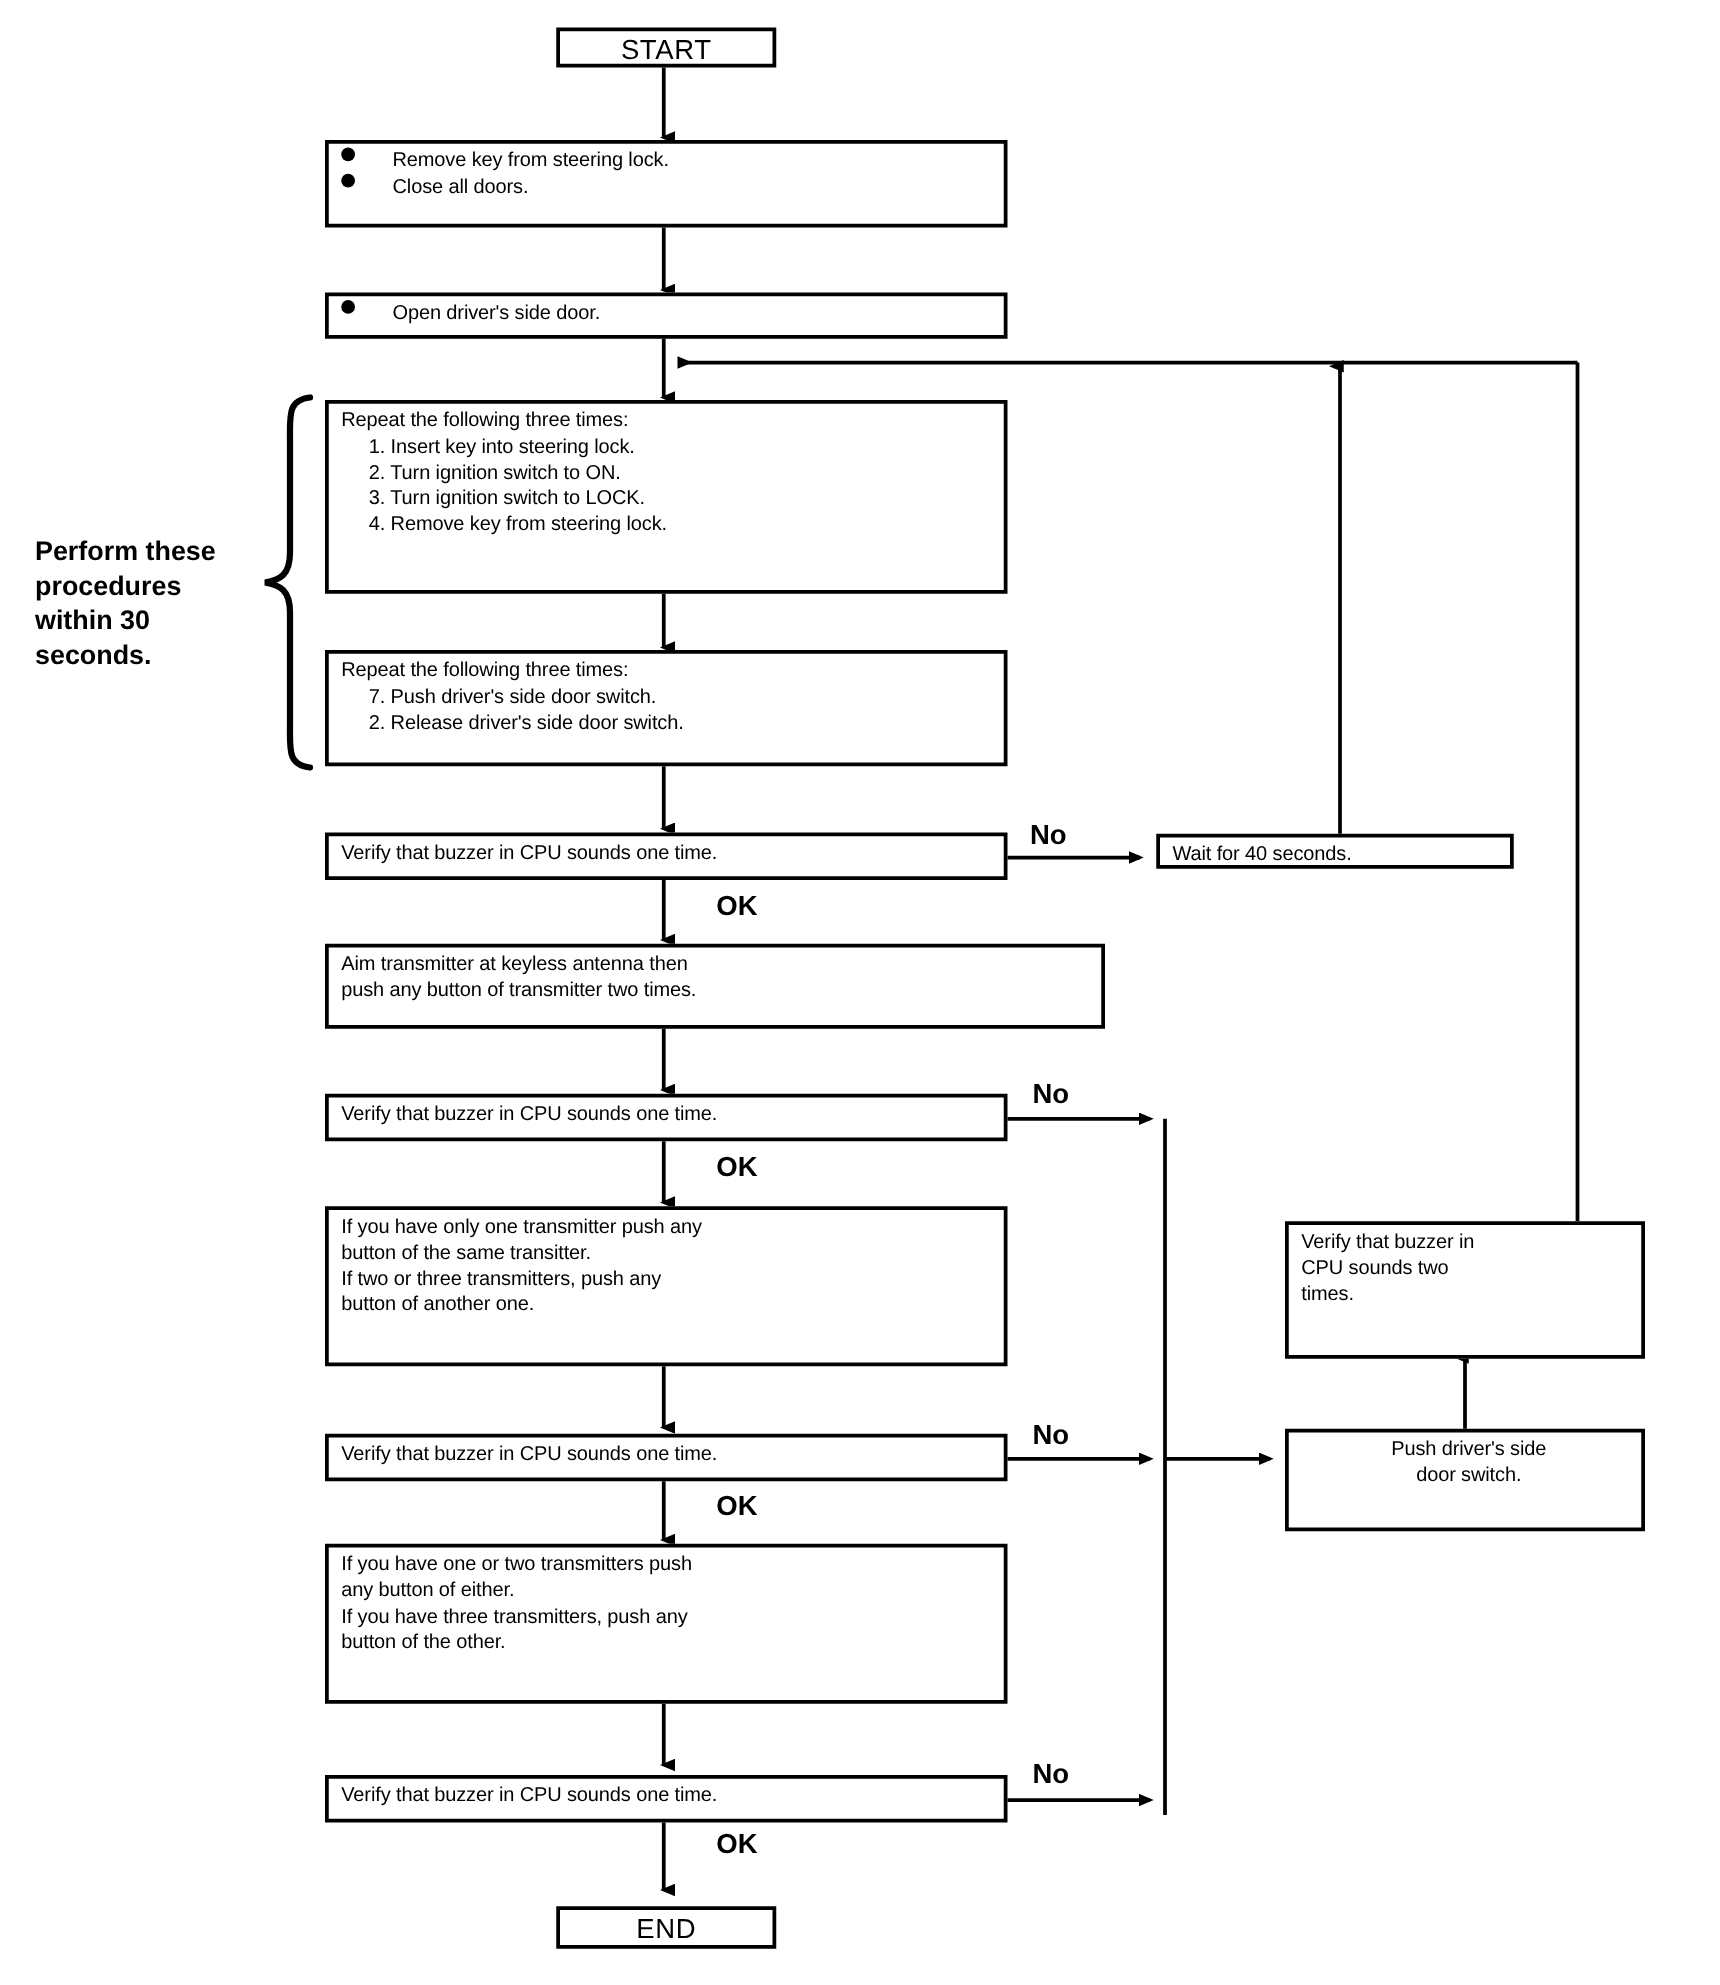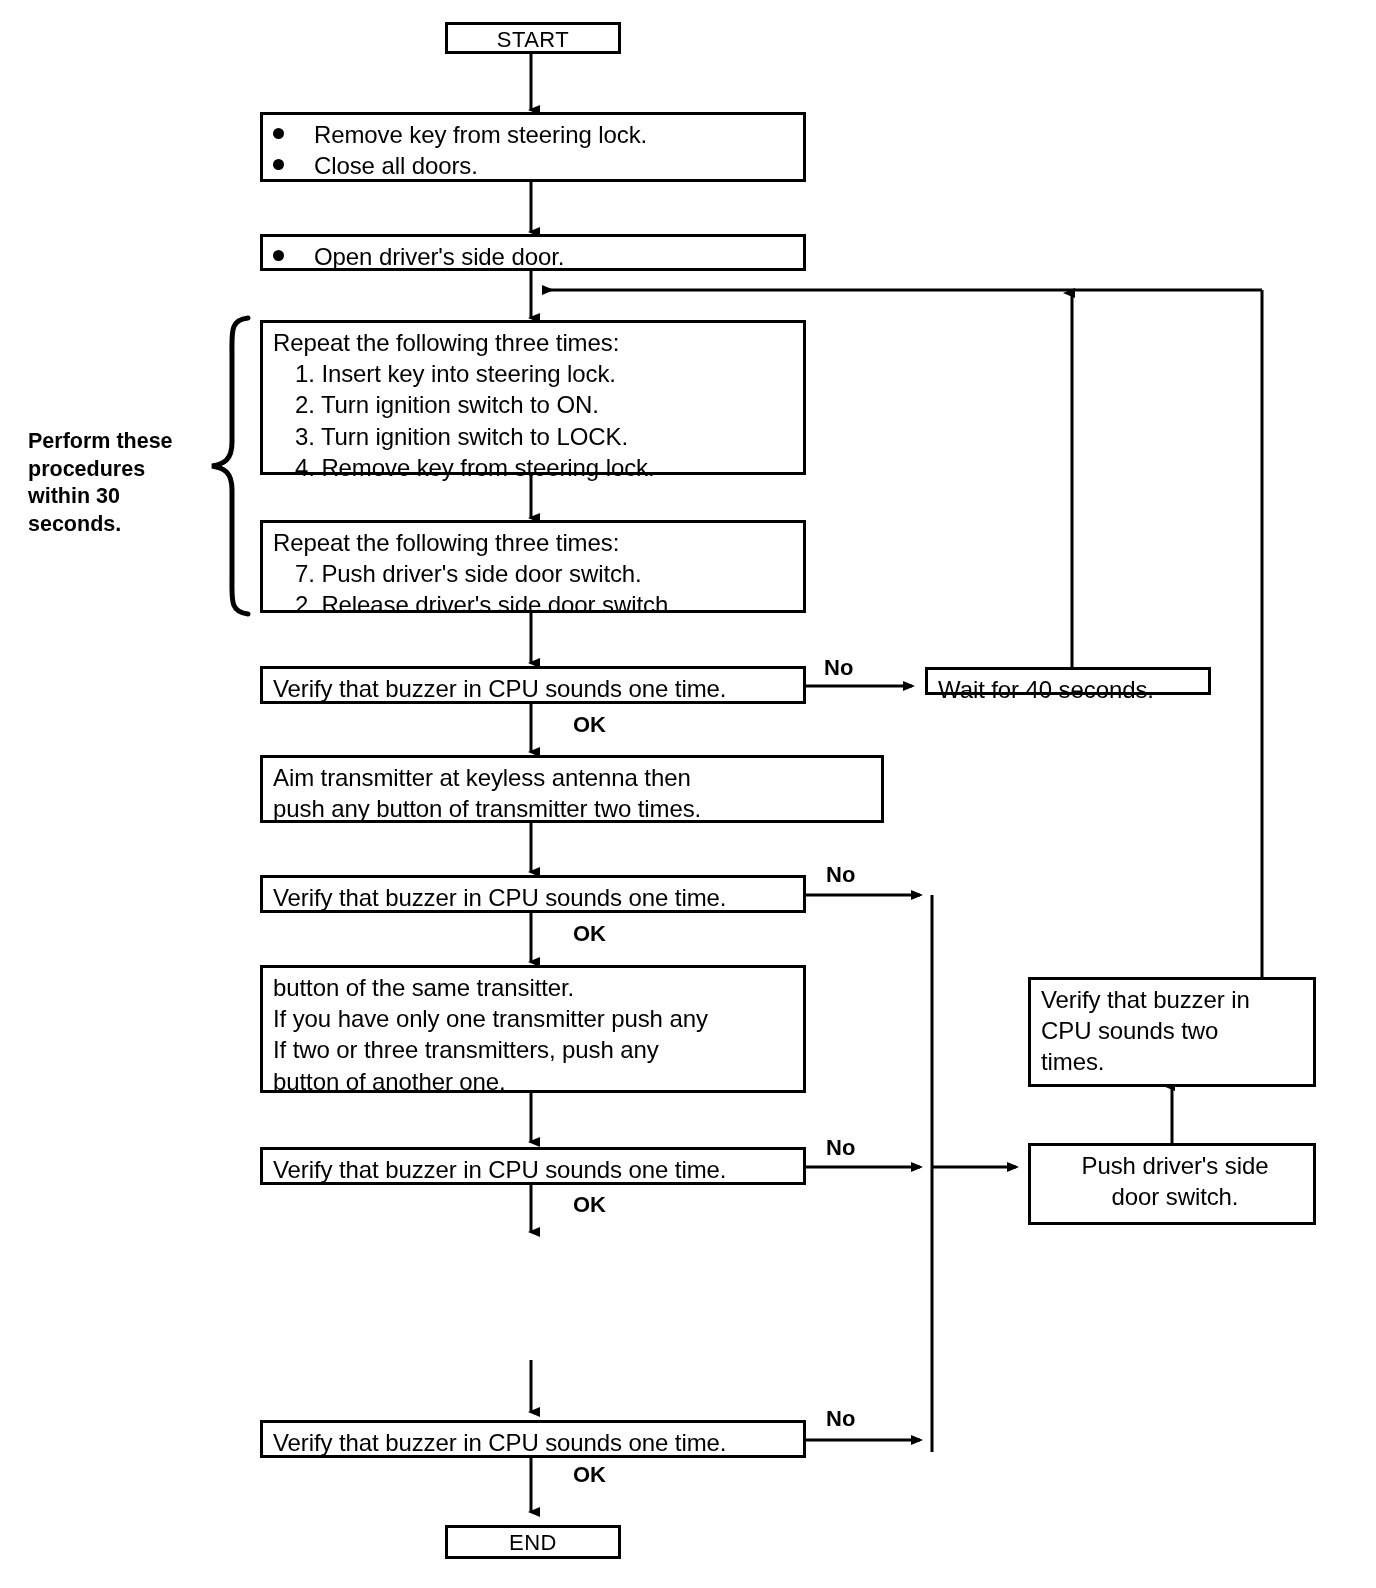--- a/index.html
+++ b/index.html
@@ -25,21 +25,21 @@
     top: 0;
     width: 1376px;
     height: 1588px;
     pointer-events: none;
   }
   .node {
     position: absolute;
     box-sizing: border-box;
     border: 3px solid #000;
     background: #fff;
-    font-size: 24px;
+    font-size: 16px;
     line-height: 1.30;
     letter-spacing: -0.1px;
     padding: 4px 4px 4px 10px;
     z-index: 2;
   }
   .node.terminal {
     text-align: center;
     padding: 1px 4px;
     font-size: 22px;
     letter-spacing: 0.5px;
@@ -215,41 +215,47 @@
   <div class="node" style="left:260px; top:755px; width:624px; height:68px;">
     <span class="ln">Aim transmitter at keyless antenna then</span>
     <span class="ln">push any button of transmitter two times.</span>
   </div>
 
   <div class="node" style="left:260px; top:875px; width:546px; height:38px;">
     <span class="ln">Verify that buzzer in CPU sounds one time.</span>
   </div>
 
   <div class="node" style="left:260px; top:965px; width:546px; height:128px;">
+    <span class="ln">If you have only one transmitter push any</span>
     <span class="ln">button of the same transitter.</span>
-    <span class="ln">If you have only one transmitter push any</span>
     <span class="ln">If two or three transmitters, push any</span>
     <span class="ln">button of another one.</span>
   </div>
 
   <div class="node" style="left:1028px; top:977px; width:288px; height:110px;">
     <span class="ln">Verify that buzzer in</span>
     <span class="ln">CPU sounds two</span>
     <span class="ln">times.</span>
   </div>
 
   <div class="node" style="left:260px; top:1147px; width:546px; height:38px;">
     <span class="ln">Verify that buzzer in CPU sounds one time.</span>
   </div>
 
   <div class="node" style="left:1028px; top:1143px; width:288px; height:82px;text-align:center;">
     <span class="ln">Push driver's side</span>
     <span class="ln">door switch.</span>
   </div>
 
+  <div class="node" style="left:260px; top:1235px; width:546px; height:128px;">
+    <span class="ln">If you have one or two transmitters push</span>
+    <span class="ln">any button of either.</span>
+    <span class="ln">If you have three transmitters, push any</span>
+    <span class="ln">button of the other.</span>
+  </div>
 
   <div class="node" style="left:260px; top:1420px; width:546px; height:38px;">
     <span class="ln">Verify that buzzer in CPU sounds one time.</span>
   </div>
 
   <div class="node terminal" style="left:445px; top:1525px; width:176px; height:34px;">
     <span class="ln">END</span>
   </div>
 
   <div class="edge-label" style="left:824px; top:655px;">No</div>

